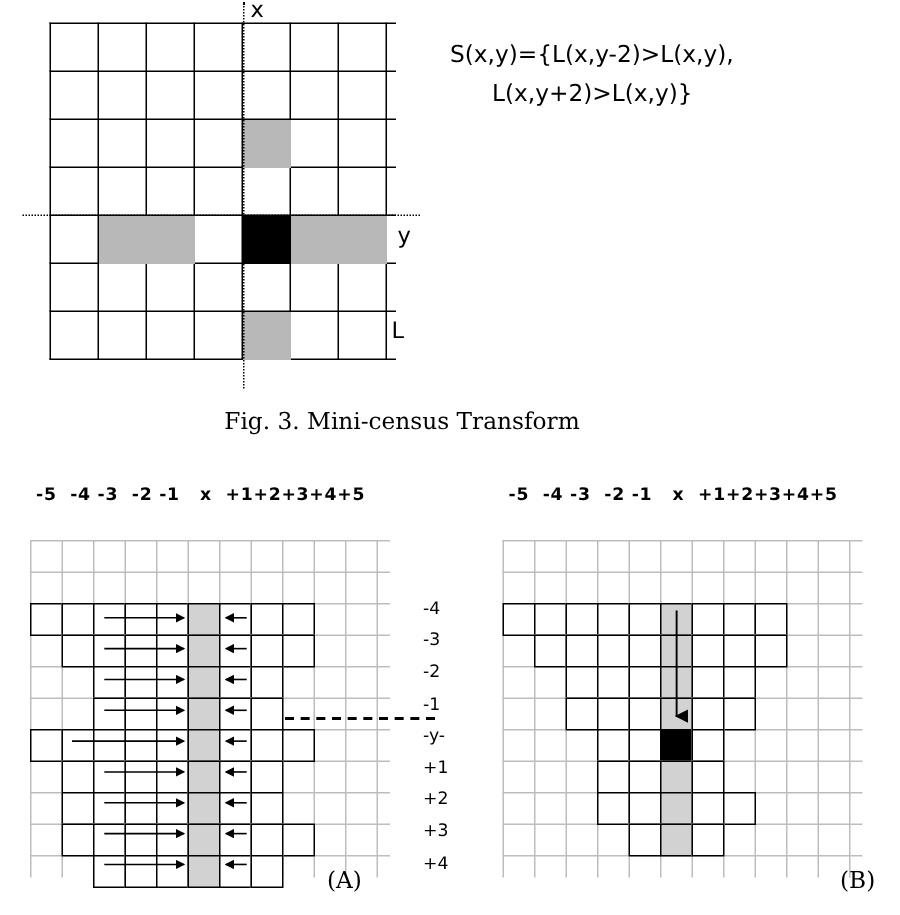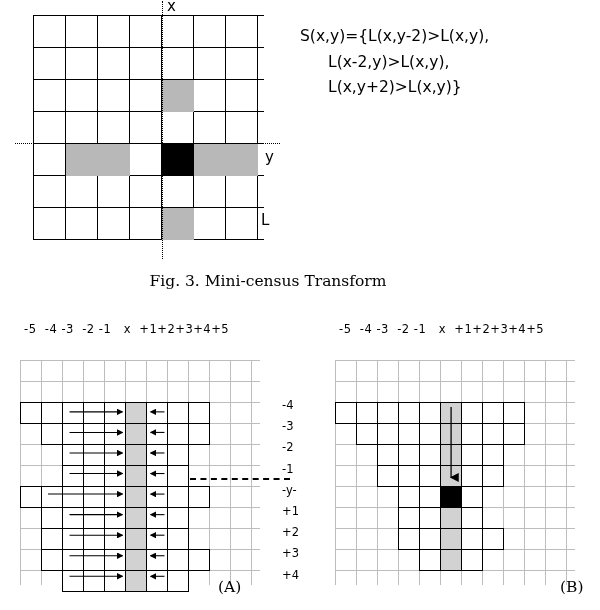--- a/index.html
+++ b/index.html
@@ -113,20 +113,21 @@
   }
   .bgline.v { width: 1px; height: 225px; }
   .bgline.h { height: 1px; width: 240px; }
 
   .hdr {
     position: absolute;
     top: 322px;
     font-size: 11.5px;
     letter-spacing: 0.5px;
     white-space: pre;
+    font-weight: bold;
   }
   #hdrA { left: 24px; }
   #hdrB { left: 339px; }
 
   .rowlabels {
     position: absolute;
     left: 282px;
     top: 395px;
     font-size: 11.5px;
     line-height: 21.2px;
@@ -205,21 +206,20 @@
     <div class="dashaxis vert"></div>
     <div class="dashaxis horz"></div>
 
     <div class="axlabel" style="left:134px; top:-18px;">x</div>
     <div class="axlabel" style="left:232px; top:133px;">y</div>
     <div class="axlabel" style="left:228px; top:196px;">L</div>
   </div>
 
   <div id="formula">
     <div class="frow">S(x,y)={L(x,y-2)&gt;L(x,y),</div>
-    <div class="frow indent">L(x-2,y)&gt;L(x,y),</div>
     <div class="frow indent">L(x,y+2)&gt;L(x,y)}</div>
   </div>
 
   <div id="fig3-caption">Fig. 3.   Mini-census Transform</div>
 
   <div class="hdr" id="hdrA">-5  -4 -3  -2 -1   x  +1+2+3+4+5</div>
   <div class="hdr" id="hdrB">-5  -4 -3  -2 -1   x  +1+2+3+4+5</div>
 
   <div class="rowlabels">
     <div>-4</div>

